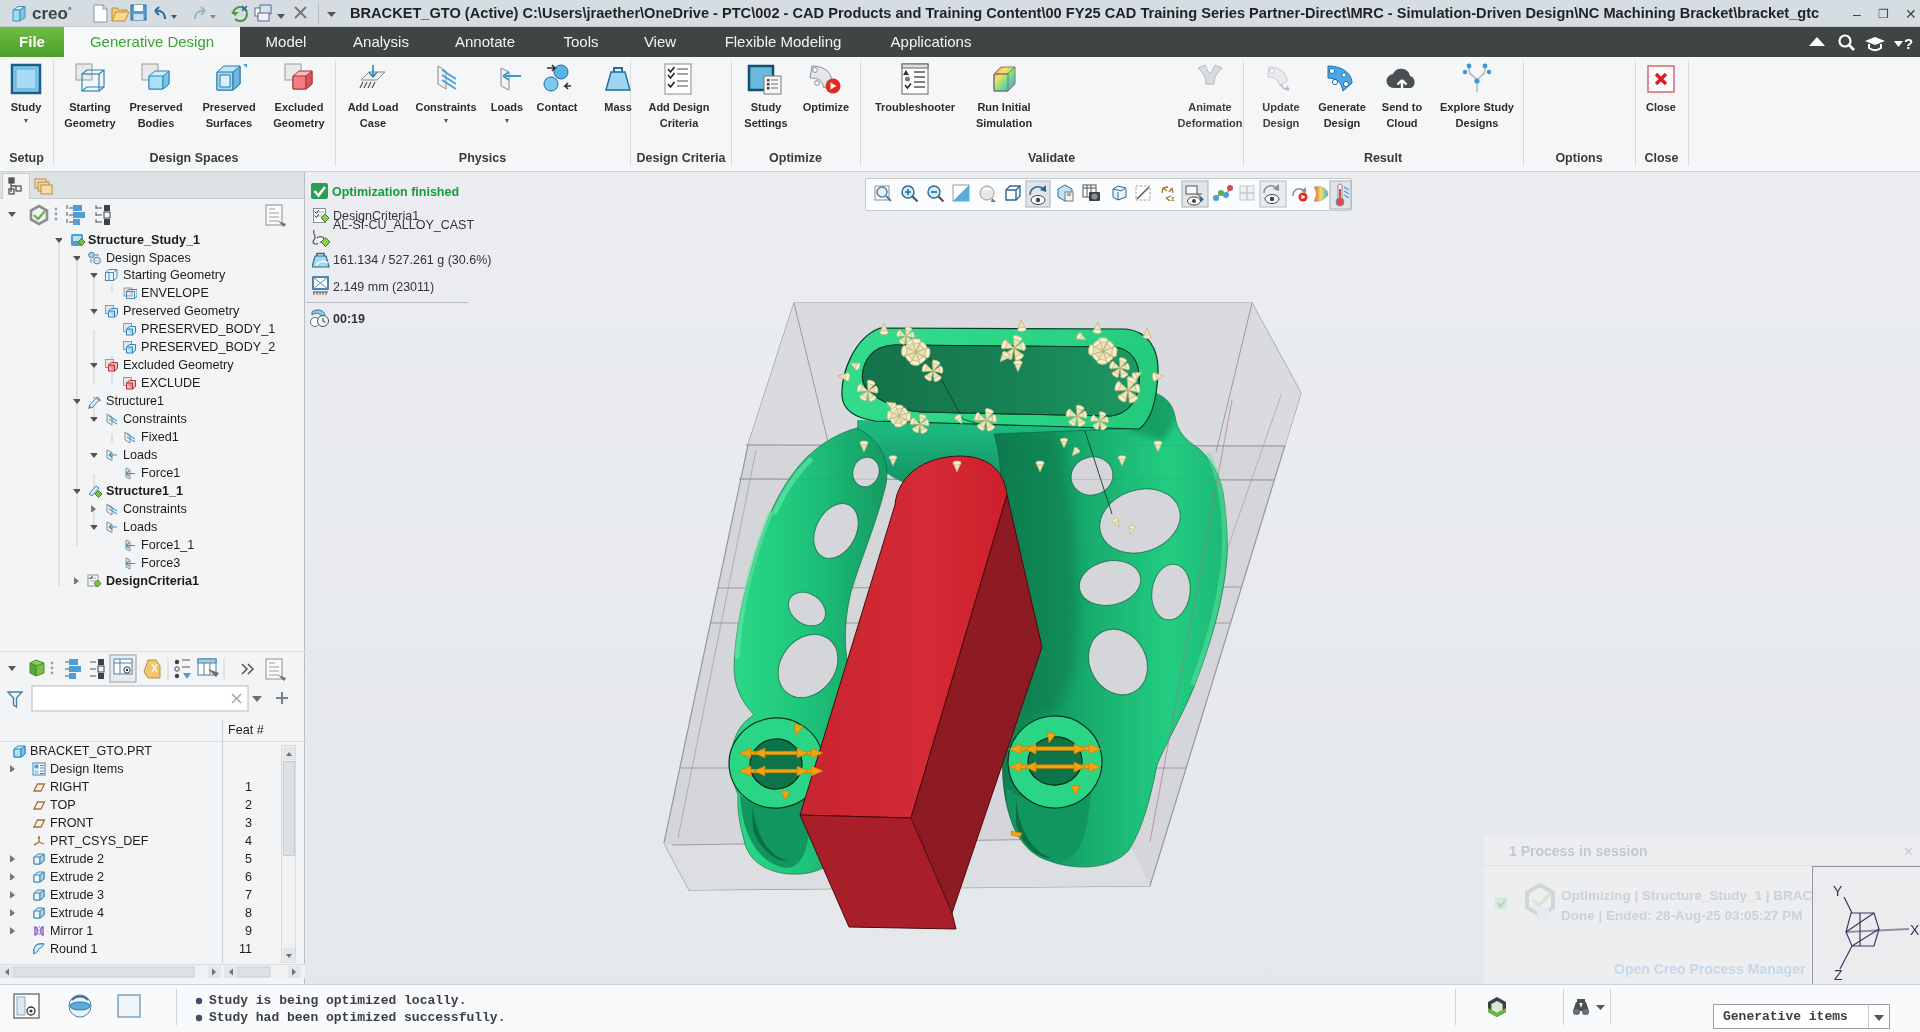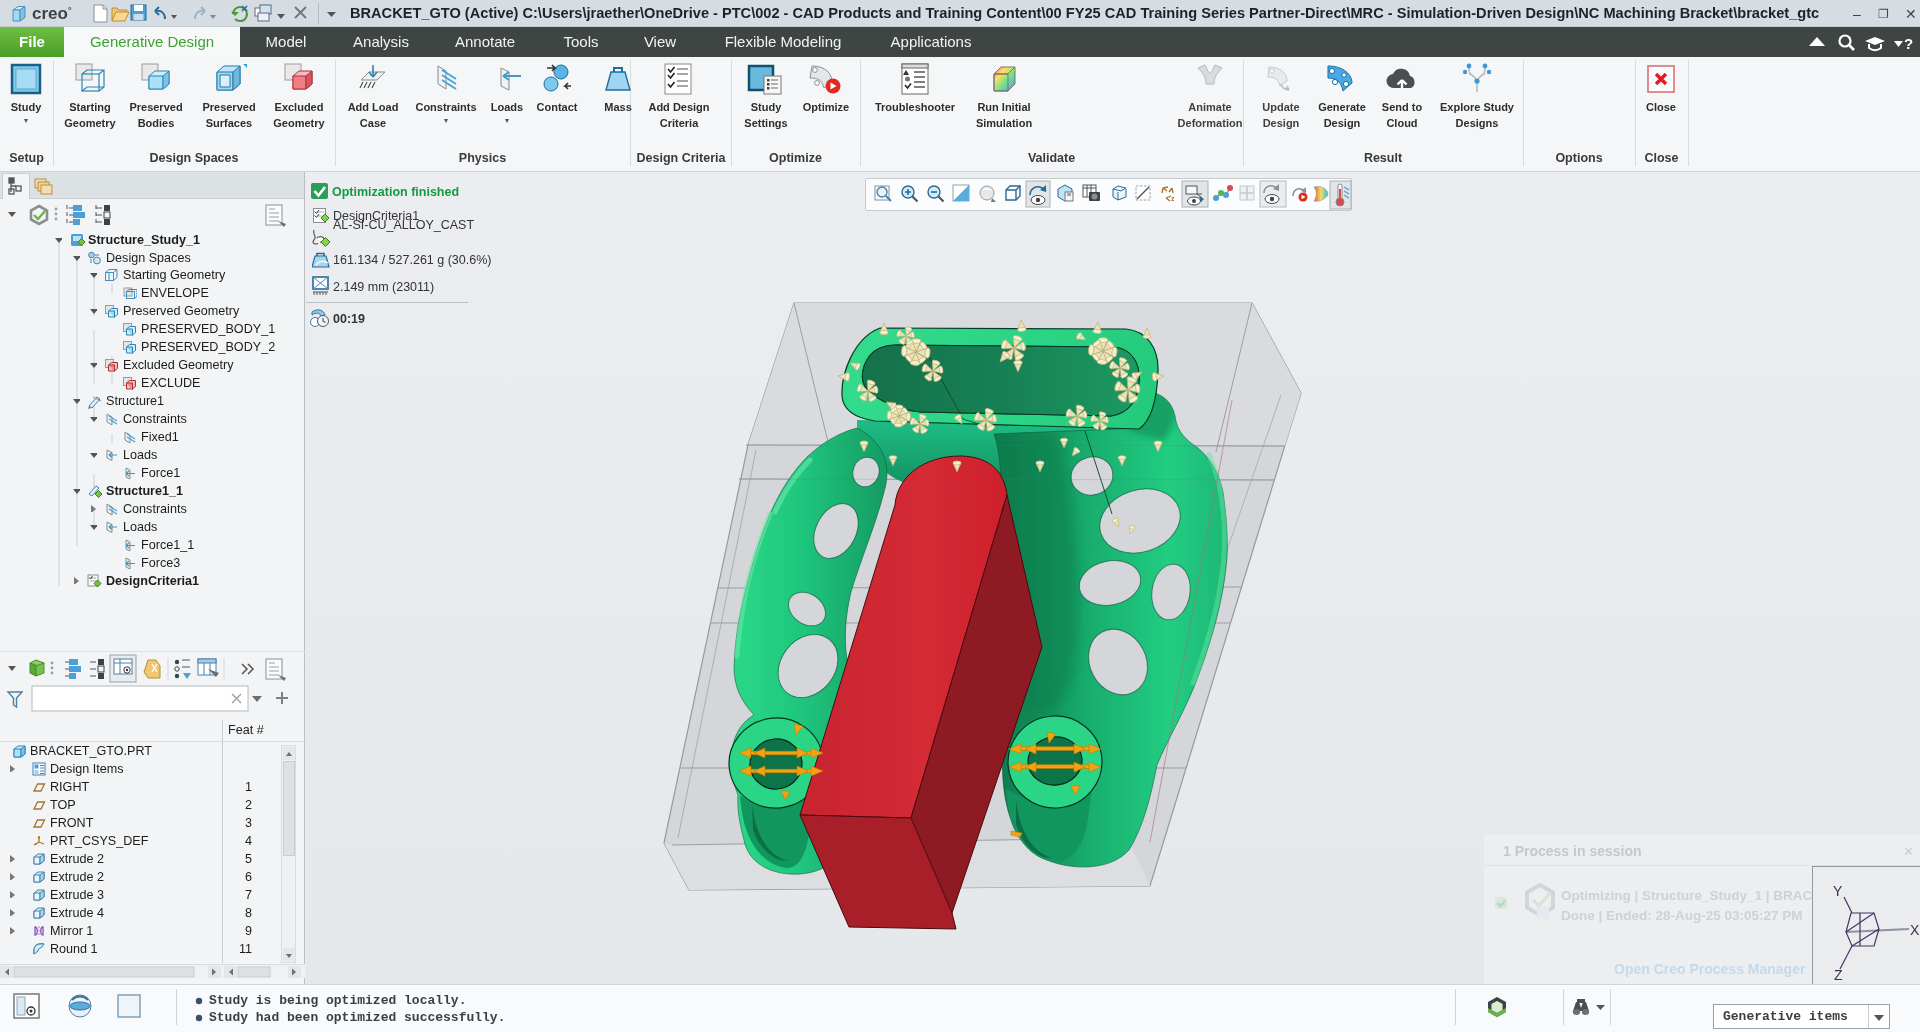--- a/index.html
+++ b/index.html
@@ -1226,21 +1226,21 @@
         <rect x="8" y="3" width="4" height="16" rx="2" fill="#fff" stroke="#888"></rect>
         <circle cx="10" cy="21" r="4" fill="#d84a4e" stroke="#888"></circle>
         <rect x="9" y="8" width="2" height="12" fill="#d84a4e"></rect>
         <path d="M14 6 l5 3 M14 10 l5 3 M14 14 l5 3" stroke="#4aa3d8" stroke-width="1.4"></path>
       </g>
   </svg>
 </div>
 <div id="notif">
   <div class="abs" style="left:0;top:0;width:436px;height:149px;background:#edeff1;opacity:0.85;"></div>
   <div class="abs" style="left:0;top:30px;width:436px;height:1px;background:#dfe2e5;"></div>
-  <div class="abs" style="left:19px;top:8px;font-size:14px;font-weight:bold;color:#c3c8ce;">1 Process in session</div>
+  <div class="abs" style="left:25px;top:8px;font-size:14px;font-weight:bold;color:#c3c8ce;">1 Process in session</div>
   <div class="abs" style="left:419px;top:9px;font-size:13px;color:#c8ccd2;">✕</div>
   <svg class="abs" style="left:11px;top:62px" width="13" height="13">
       <rect width="12" height="12" rx="2" fill="#d8e8dc"></rect>
       <path d="M2.5 6 l3 3.5 l4.5 -6" stroke="#b2d4ba" stroke-width="2" fill="none"></path>
     </svg>
   <svg class="abs" style="left:39px;top:48px" width="34" height="40" opacity="0.25">
       <path d="M17 2 l13 7.5 v15 l-13 7.5 l-13 -7.5 v-15 z" fill="none" stroke="#8a9096" stroke-width="4"></path>
       <path d="M10 17 l6 6 l11 -13" stroke="#9ac47e" stroke-width="3" fill="none"></path>
       <rect x="14" y="24" width="12" height="12" fill="#cfe2ef"></rect>
     </svg>

